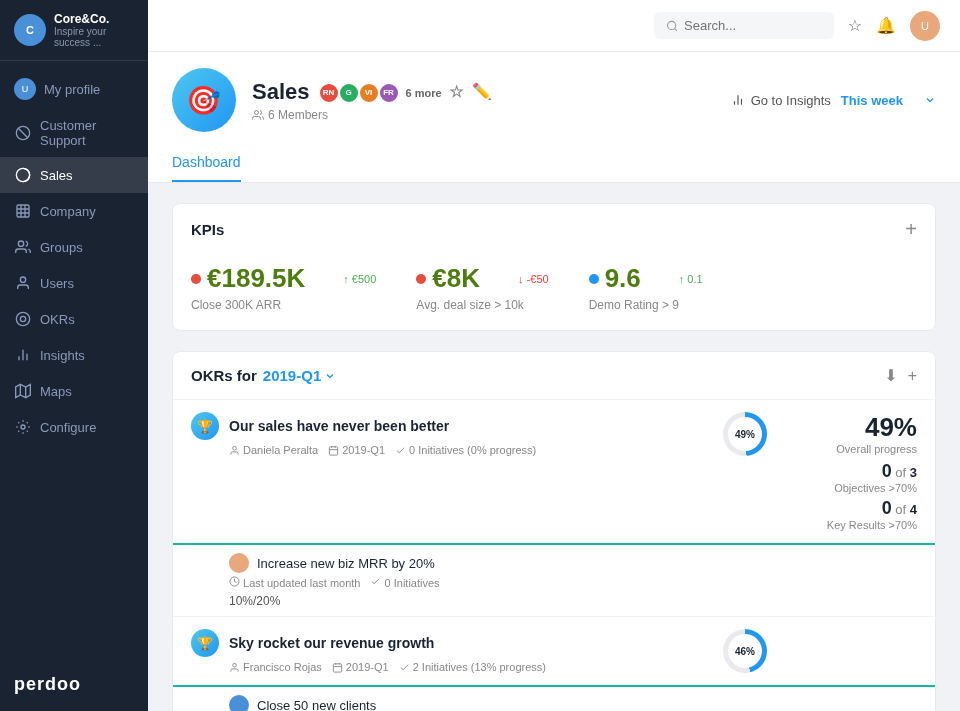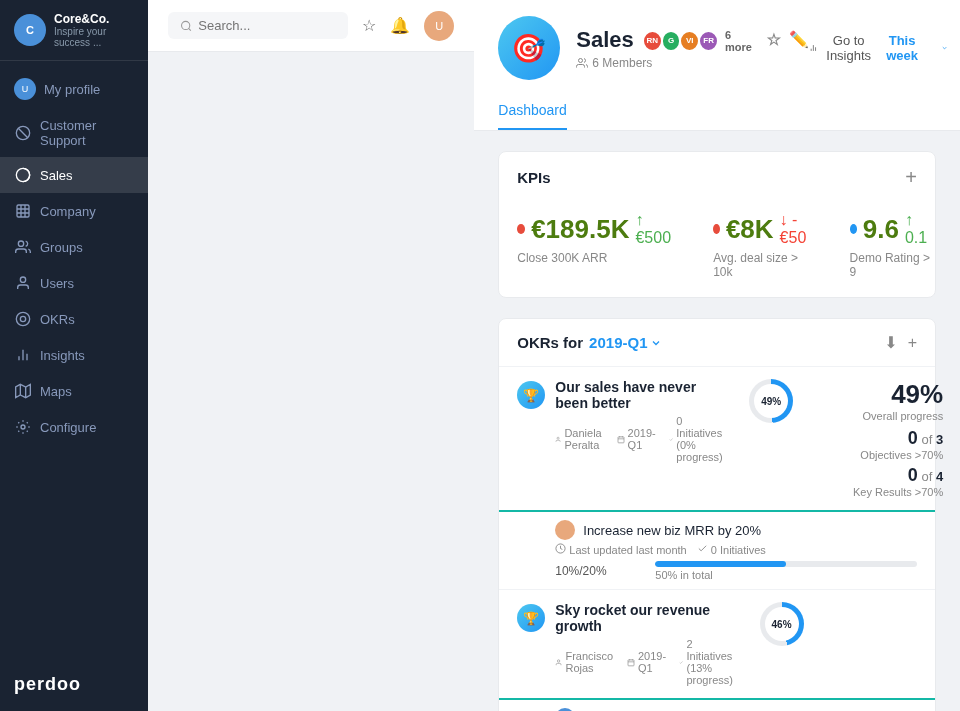--- a/index.html
+++ b/index.html
@@ -43,21 +43,21 @@
       border-radius: 0;
       position: relative;
     }
     .sidebar-item.active { background: rgba(255,255,255,0.12); color: #fff; }
     .sidebar-item .icon { width: 18px; height: 18px; margin-right: 8px; flex-shrink: 0; display: flex; align-items: center; justify-content: center; }
     .sidebar-item .avatar-sm { width: 22px; height: 22px; border-radius: 50%; background: #4a90d9; margin-right: 8px; display: flex; align-items: center; justify-content: center; font-size: 9px; color: white; flex-shrink: 0; }
     .sidebar-footer { padding: 16px 14px; }
     .sidebar-footer-logo { color: #fff; font-size: 18px; font-weight: 700; letter-spacing: 1px; }
 
     
-    .main { flex: 1; display: flex; flex-direction: row; overflow: hidden; justify-content: flex-end; }
+    .main { flex: 1; display: flex; flex-direction: column; overflow: hidden; justify-content: flex-end; }
 
     
     .topbar {
       background: #fff;
       height: 52px;
       display: flex; align-items: center;
       padding: 0 20px;
       border-bottom: 1px solid #e8eaed;
       flex-shrink: 0;
       justify-content: flex-end;
@@ -141,21 +141,21 @@
     .card-header {
       display: flex; align-items: center; justify-content: space-between;
       padding: 14px 18px;
     }
     .card-title { font-size: 15px; font-weight: 700; color: #1a2332; }
     .kpis-body { display: flex; padding: 8px 18px 18px; gap: 40px; }
     .kpi-item { }
     .kpi-value-row { display: flex; align-items: center; gap: 6px; }
     .kpi-dot { width: 10px; height: 10px; border-radius: 50%; }
     .kpi-value { font-size: 26px; font-weight: 700; color: #4d7c0f; }
-    .kpi-delta { font-size: 16px; display: flex; align-items: center; gap: 2px; }
+    .kpi-delta { font-size: 11px; display: flex; align-items: center; gap: 2px; margin-left: 32px; }
     .kpi-label { font-size: 12px; color: #888; margin-top: 4px; }
     .delta-up { color: #4caf50; }
     .delta-down { color: #f44336; }
     .add-btn { color: #888; font-size: 20px; cursor: pointer; background: none; border: none; }
 
     
     .okrs-card { background: #fff; border-radius: 8px; border: 1px solid #e8eaed; }
     .okrs-header {
       display: flex; align-items: center; justify-content: space-between;
       padding: 14px 18px;
@@ -514,26 +514,20 @@
               </span>
               <span>
                 <svg width="11" height="11" viewBox="0 0 24 24" fill="none" stroke="#888" stroke-width="2">
                     <polyline points="20 6 9 17 4 12"></polyline>
                   </svg>
                 <span>0 Initiatives</span>
               </span>
             </div>
             <div class="progress-container">
               <span class="progress-label">10%/20%</span>
-              <div style="flex:1;">
-                <div class="progress-bar-bg">
-                  <div class="progress-bar-fill" style="width:50%;"></div>
-                </div>
-                <div class="progress-sublabel">50% in total</div>
-              </div>
             </div>
           </div>
         </div>
 
         <div style="border-top:1px solid #f0f2f5;">
           <div style="display:grid; grid-template-columns:1fr 60px 130px; padding:12px 18px; align-items:start; gap:12px;">
             <div>
               <div class="objective-header">
                 <div class="obj-icon">🏆</div>
                 <span class="obj-title">Sky rocket our revenue growth</span>

